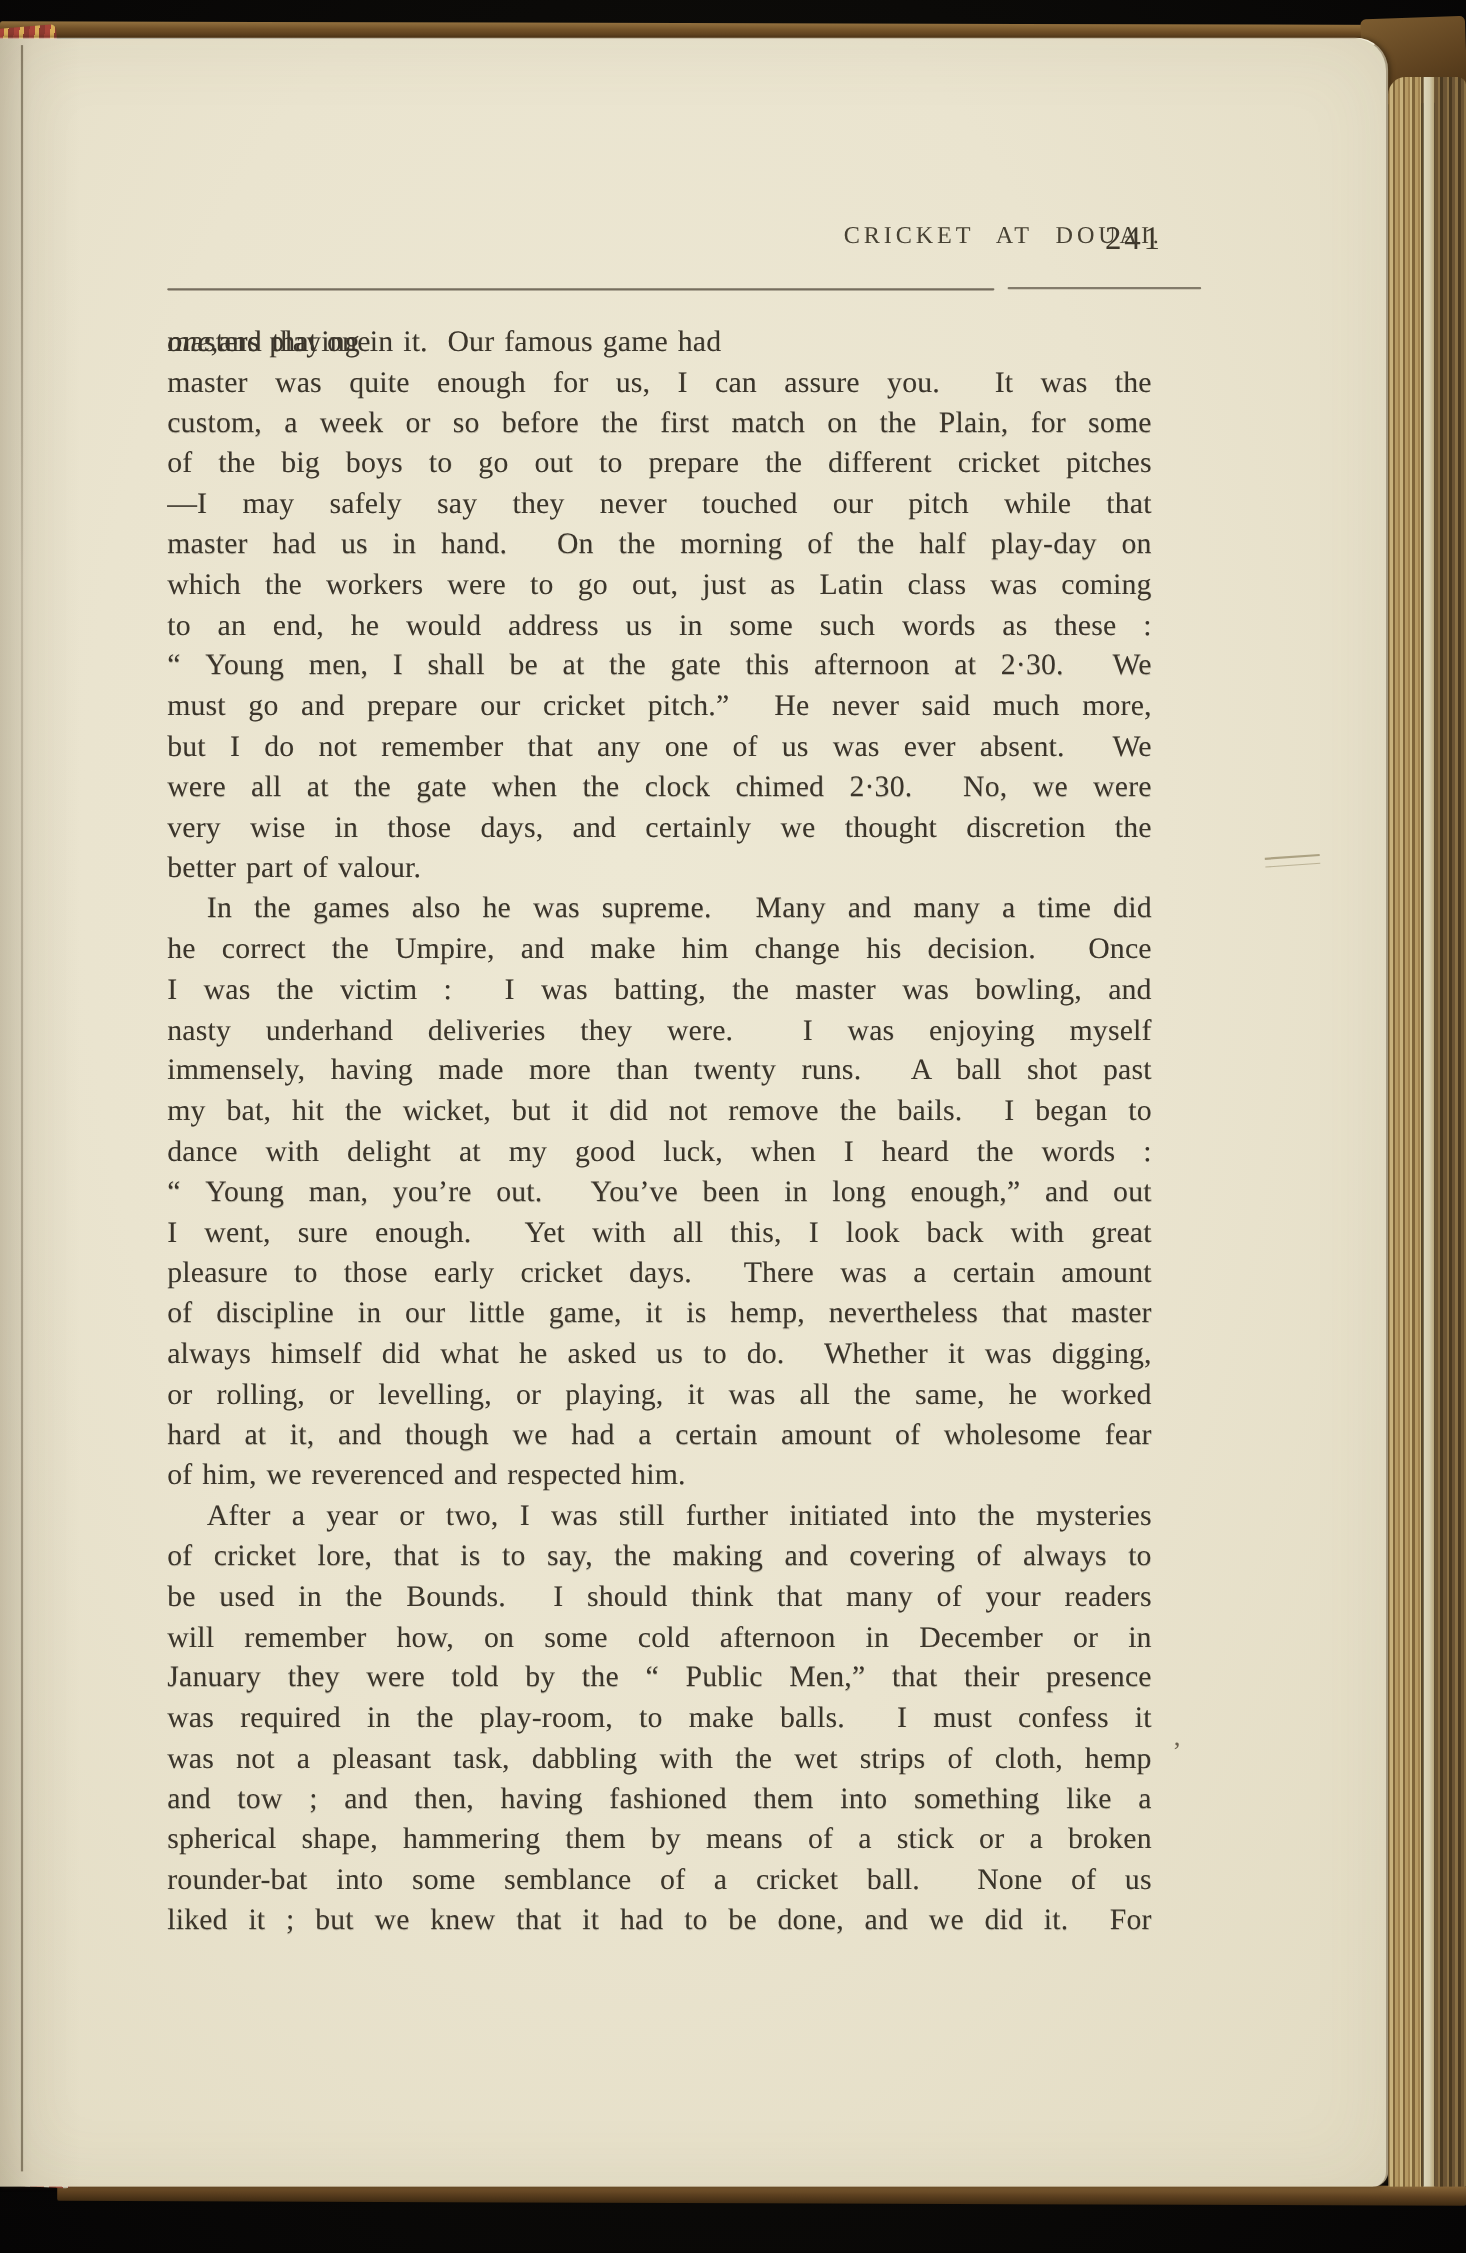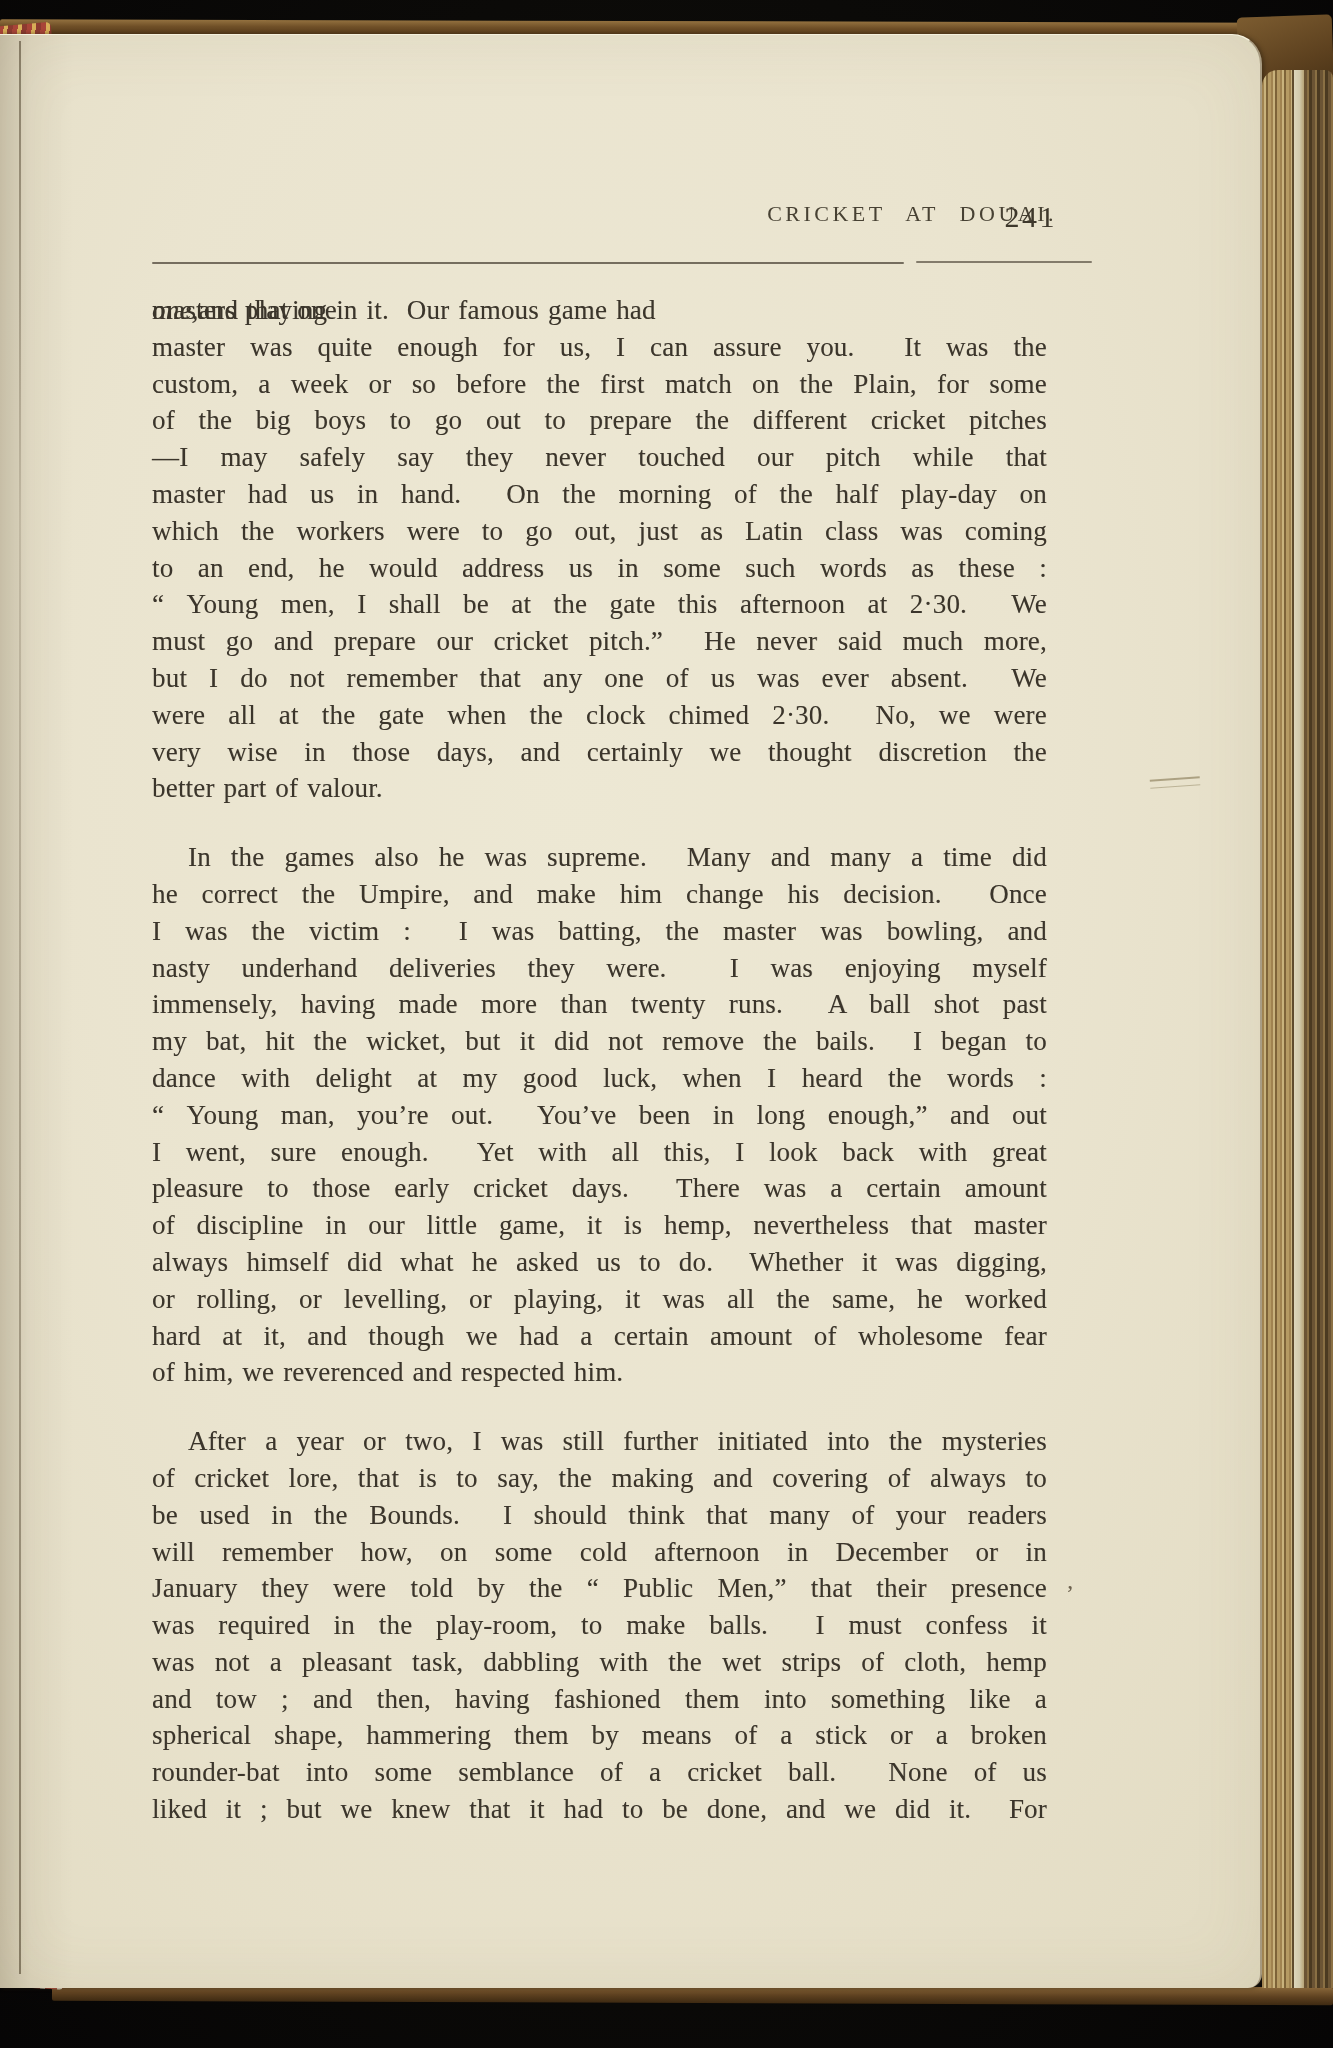--- a/index.html
+++ b/index.html
@@ -60,21 +60,21 @@
     font-size:30px;letter-spacing:2.5px;color:#3e382c;}
   .rule-seg1{left:152px;top:262px;width:752px;height:2px;background:#60584a;opacity:.85;border-radius:1px;}
   .rule-seg2{left:916px;top:261px;width:176px;height:2px;background:#60584a;opacity:.75;border-radius:1px;}
 
   .body-text{left:152px;top:292px;width:895px;
     font-size:27px;line-height:36.8px;color:#3b352b;
     text-shadow:0.3px 0.3px 0 rgba(59,53,43,0.28);}
   .body-text .line{position:static;text-align:justify;text-align-last:justify;
     letter-spacing:0.2px;word-spacing:2px;white-space:normal;}
   .body-text .line--end{text-align-last:left;}
-  .body-text .line--indent{text-indent:36px;margin-top:32px;}
+  .body-text .line--indent{text-indent:36px;}
   .body-text .it{font-style:italic;position:static;}
 
   
   .pencil-mark{left:1150px;top:778px;width:50px;height:9px;transform:rotate(-4deg);
     border-top:2px solid rgba(152,140,106,0.75);border-bottom:1px solid rgba(152,140,106,0.55);}
   .stray-mark{left:1066px;top:1580px;font-size:24px;color:rgba(86,74,56,0.85);}
 </style>
 </head>
 <body>
 

